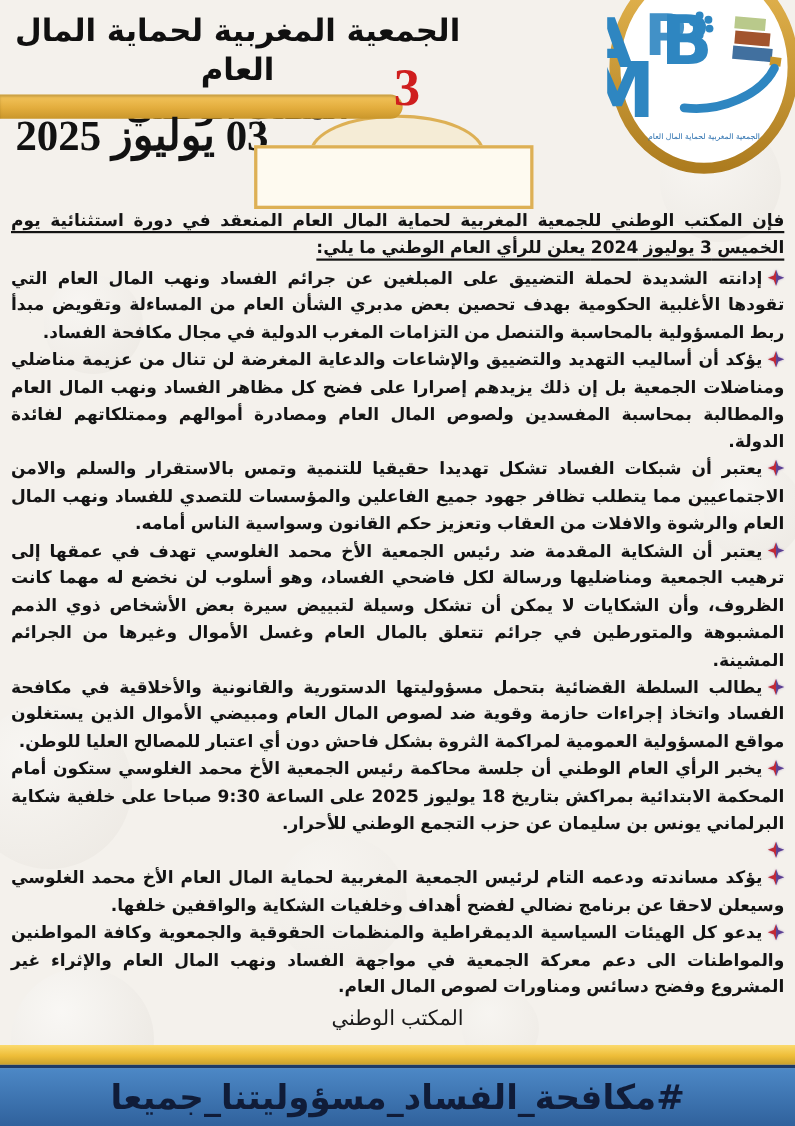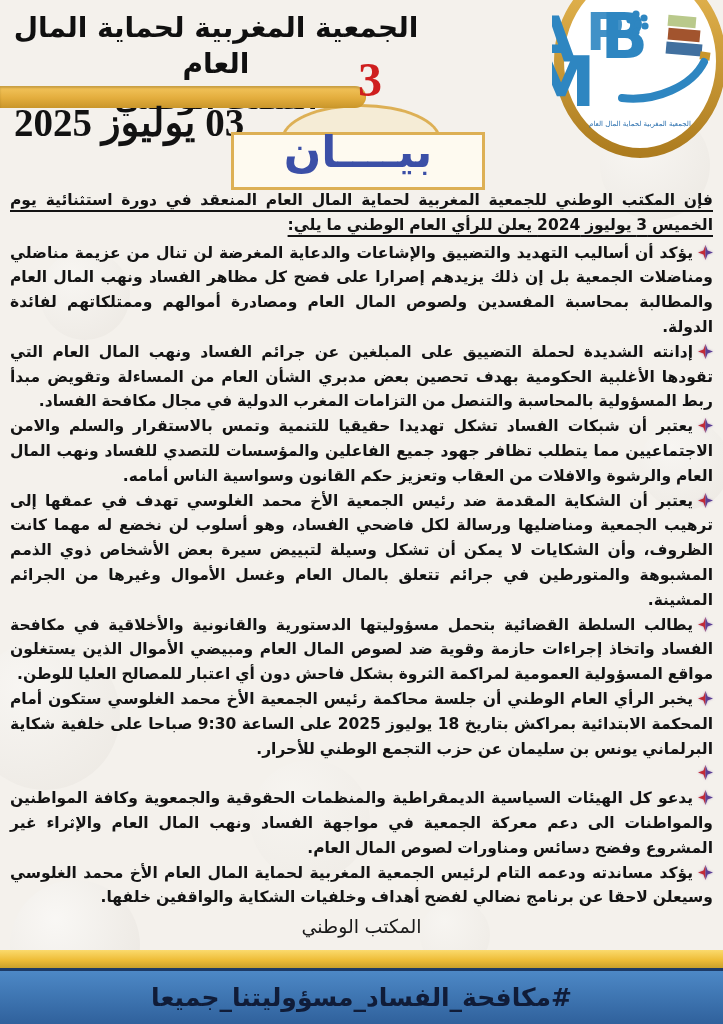--- a/index.html
+++ b/index.html
@@ -54,21 +54,21 @@
     display:inline-block;filter:drop-shadow(0 0 1px rgba(120,80,160,.5));}
   .signature{margin:4px 0 0 0;text-align:center;font-weight:normal;
     font-size:19px;color:#1a1a1a;text-align:center;}
 
   .gold-band{position:absolute;left:0;right:0;top:950px;height:18px;z-index:3;
     background:linear-gradient(180deg,#fbda6d 0%,#eebd38 55%,#c9a02b 100%);}
   .blue-band{position:absolute;left:0;right:0;top:968px;bottom:0;z-index:3;
     background:linear-gradient(180deg,#4d88c6 0%,#3b71ad 60%,#30619c 100%);
     border-top:3px solid #1d3a66;
     display:flex;align-items:center;justify-content:center;}
-  .hashtag{direction:rtl;font-size:25px;font-weight:bold;color:#101c38;}
+  .hashtag{direction:rtl;font-size:31px;font-weight:bold;color:#101c38;}
 </style>
 </head>
 <body>
 
 <div class="page">
 
   <div class="bubble b1"></div>
   <div class="bubble b2"></div>
   <div class="bubble b3"></div>
   <div class="bubble b4"></div>
@@ -115,34 +115,33 @@
       <text x="88" y="160" text-anchor="middle" font-family="DejaVu Sans, sans-serif" font-size="7" fill="#2a6fae">الجمعية المغربية لحماية المال العام</text>
     </svg>
   </div>
 
   <div class="gold-bar"></div>
   <div class="num3">3</div>
   <div class="date">03 يوليوز 2025</div>
 
   <div class="bayan-arch"></div>
   <div class="bayan-box"></div>
-  <div class="bayan-title">بيــــان</div>
 
   <div class="body-text">
     <p class="intro"><span>فإن المكتب الوطني للجمعية المغربية لحماية المال العام المنعقد في دورة استثنائية يوم الخميس 3 يوليوز 2024 يعلن للرأي العام الوطني ما يلي:</span></p>
 
     <p class="item"><svg class="bullet" viewBox="0 0 16 16">
           <polygon points="8,0 8,16 5.8,10.2 0,8 5.8,5.8" fill="#c22a35"></polygon>
           <polygon points="8,0 10.2,5.8 16,8 10.2,10.2 8,16" fill="#5b3f93"></polygon>
-        </svg><span>يؤكد أن أساليب التهديد والتضييق والإشاعات والدعاية المغرضة لن تنال من عزيمة مناضلي ومناضلات الجمعية بل إن ذلك يزيدهم إصرارا على فضح كل مظاهر الفساد ونهب المال العام والمطالبة بمحاسبة المفسدين ولصوص المال العام ومصادرة أموالهم وممتلكاتهم لفائدة الدولة.</span></p>
+        </svg><span>إدانته الشديدة لحملة التضييق على المبلغين عن جرائم الفساد ونهب المال العام التي تقودها الأغلبية الحكومية بهدف تحصين بعض مدبري الشأن العام من المساءلة وتقويض مبدأ ربط المسؤولية بالمحاسبة والتنصل من التزامات المغرب الدولية في مجال مكافحة الفساد.</span></p>
 
     <p class="item"><svg class="bullet" viewBox="0 0 16 16">
           <polygon points="8,0 8,16 5.8,10.2 0,8 5.8,5.8" fill="#c22a35"></polygon>
           <polygon points="8,0 10.2,5.8 16,8 10.2,10.2 8,16" fill="#5b3f93"></polygon>
-        </svg><span>إدانته الشديدة لحملة التضييق على المبلغين عن جرائم الفساد ونهب المال العام التي تقودها الأغلبية الحكومية بهدف تحصين بعض مدبري الشأن العام من المساءلة وتقويض مبدأ ربط المسؤولية بالمحاسبة والتنصل من التزامات المغرب الدولية في مجال مكافحة الفساد.</span></p>
+        </svg><span>يؤكد أن أساليب التهديد والتضييق والإشاعات والدعاية المغرضة لن تنال من عزيمة مناضلي ومناضلات الجمعية بل إن ذلك يزيدهم إصرارا على فضح كل مظاهر الفساد ونهب المال العام والمطالبة بمحاسبة المفسدين ولصوص المال العام ومصادرة أموالهم وممتلكاتهم لفائدة الدولة.</span></p>
 
     <p class="item"><svg class="bullet" viewBox="0 0 16 16">
           <polygon points="8,0 8,16 5.8,10.2 0,8 5.8,5.8" fill="#c22a35"></polygon>
           <polygon points="8,0 10.2,5.8 16,8 10.2,10.2 8,16" fill="#5b3f93"></polygon>
         </svg><span>يعتبر أن شبكات الفساد تشكل تهديدا حقيقيا للتنمية وتمس بالاستقرار والسلم والامن الاجتماعيين مما يتطلب تظافر جهود جميع الفاعلين والمؤسسات للتصدي للفساد ونهب المال العام والرشوة والافلات من العقاب وتعزيز حكم القانون وسواسية الناس أمامه.</span></p>
 
     <p class="item"><svg class="bullet" viewBox="0 0 16 16">
           <polygon points="8,0 8,16 5.8,10.2 0,8 5.8,5.8" fill="#c22a35"></polygon>
           <polygon points="8,0 10.2,5.8 16,8 10.2,10.2 8,16" fill="#5b3f93"></polygon>
         </svg><span>يعتبر أن الشكاية المقدمة ضد رئيس الجمعية الأخ محمد الغلوسي تهدف في عمقها إلى ترهيب الجمعية ومناضليها ورسالة لكل فاضحي الفساد، وهو أسلوب لن نخضع له مهما كانت الظروف، وأن الشكايات لا يمكن أن تشكل وسيلة لتبييض سيرة بعض الأشخاص ذوي الذمم المشبوهة والمتورطين في جرائم تتعلق بالمال العام وغسل الأموال وغيرها من الجرائم المشينة.</span></p>
@@ -158,26 +157,26 @@
         </svg><span>يخبر الرأي العام الوطني أن جلسة محاكمة رئيس الجمعية الأخ محمد الغلوسي ستكون أمام المحكمة الابتدائية بمراكش بتاريخ 18 يوليوز 2025 على الساعة 9:30 صباحا على خلفية شكاية البرلماني يونس بن سليمان عن حزب التجمع الوطني للأحرار.</span></p>
 
     <p class="item"><svg class="bullet" viewBox="0 0 16 16">
           <polygon points="8,0 8,16 5.8,10.2 0,8 5.8,5.8" fill="#c22a35"></polygon>
           <polygon points="8,0 10.2,5.8 16,8 10.2,10.2 8,16" fill="#5b3f93"></polygon>
         </svg></p>
 
     <p class="item"><svg class="bullet" viewBox="0 0 16 16">
           <polygon points="8,0 8,16 5.8,10.2 0,8 5.8,5.8" fill="#c22a35"></polygon>
           <polygon points="8,0 10.2,5.8 16,8 10.2,10.2 8,16" fill="#5b3f93"></polygon>
-        </svg><span>يدعو كل الهيئات السياسية الديمقراطية والمنظمات الحقوقية والجمعوية وكافة المواطنين والمواطنات الى دعم معركة الجمعية في مواجهة الفساد ونهب المال العام والإثراء غير المشروع وفضح دسائس ومناورات لصوص المال العام.</span></p>
+        </svg><span>يؤكد مساندته ودعمه التام لرئيس الجمعية المغربية لحماية المال العام الأخ محمد الغلوسي وسيعلن لاحقا عن برنامج نضالي لفضح أهداف وخلفيات الشكاية والواقفين خلفها.</span></p>
 
     <p class="item"><svg class="bullet" viewBox="0 0 16 16">
           <polygon points="8,0 8,16 5.8,10.2 0,8 5.8,5.8" fill="#c22a35"></polygon>
           <polygon points="8,0 10.2,5.8 16,8 10.2,10.2 8,16" fill="#5b3f93"></polygon>
-        </svg><span>يؤكد مساندته ودعمه التام لرئيس الجمعية المغربية لحماية المال العام الأخ محمد الغلوسي وسيعلن لاحقا عن برنامج نضالي لفضح أهداف وخلفيات الشكاية والواقفين خلفها.</span></p>
+        </svg><span>يدعو كل الهيئات السياسية الديمقراطية والمنظمات الحقوقية والجمعوية وكافة المواطنين والمواطنات الى دعم معركة الجمعية في مواجهة الفساد ونهب المال العام والإثراء غير المشروع وفضح دسائس ومناورات لصوص المال العام.</span></p>
 
     <p class="signature">المكتب الوطني</p>
   </div>
 
   <div class="gold-band"></div>
   <div class="blue-band">
     <span class="hashtag">#مكافحة_الفساد_مسؤوليتنا_جميعا</span>
   </div>
 
 </div>

